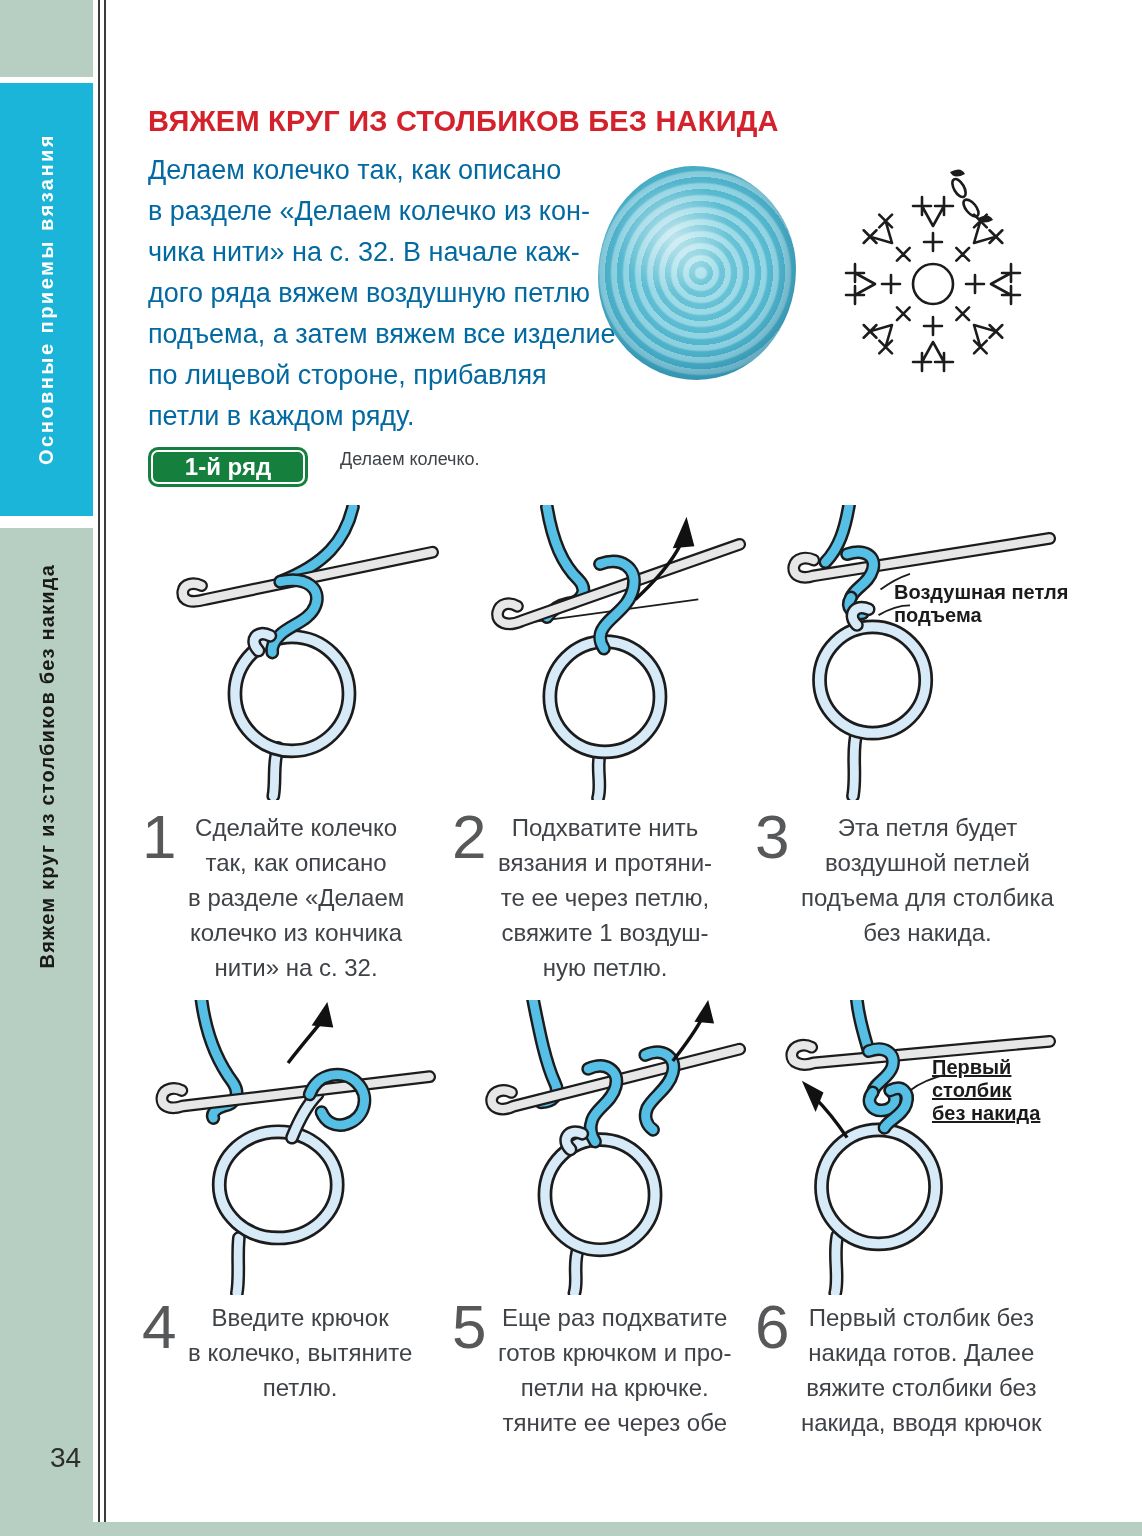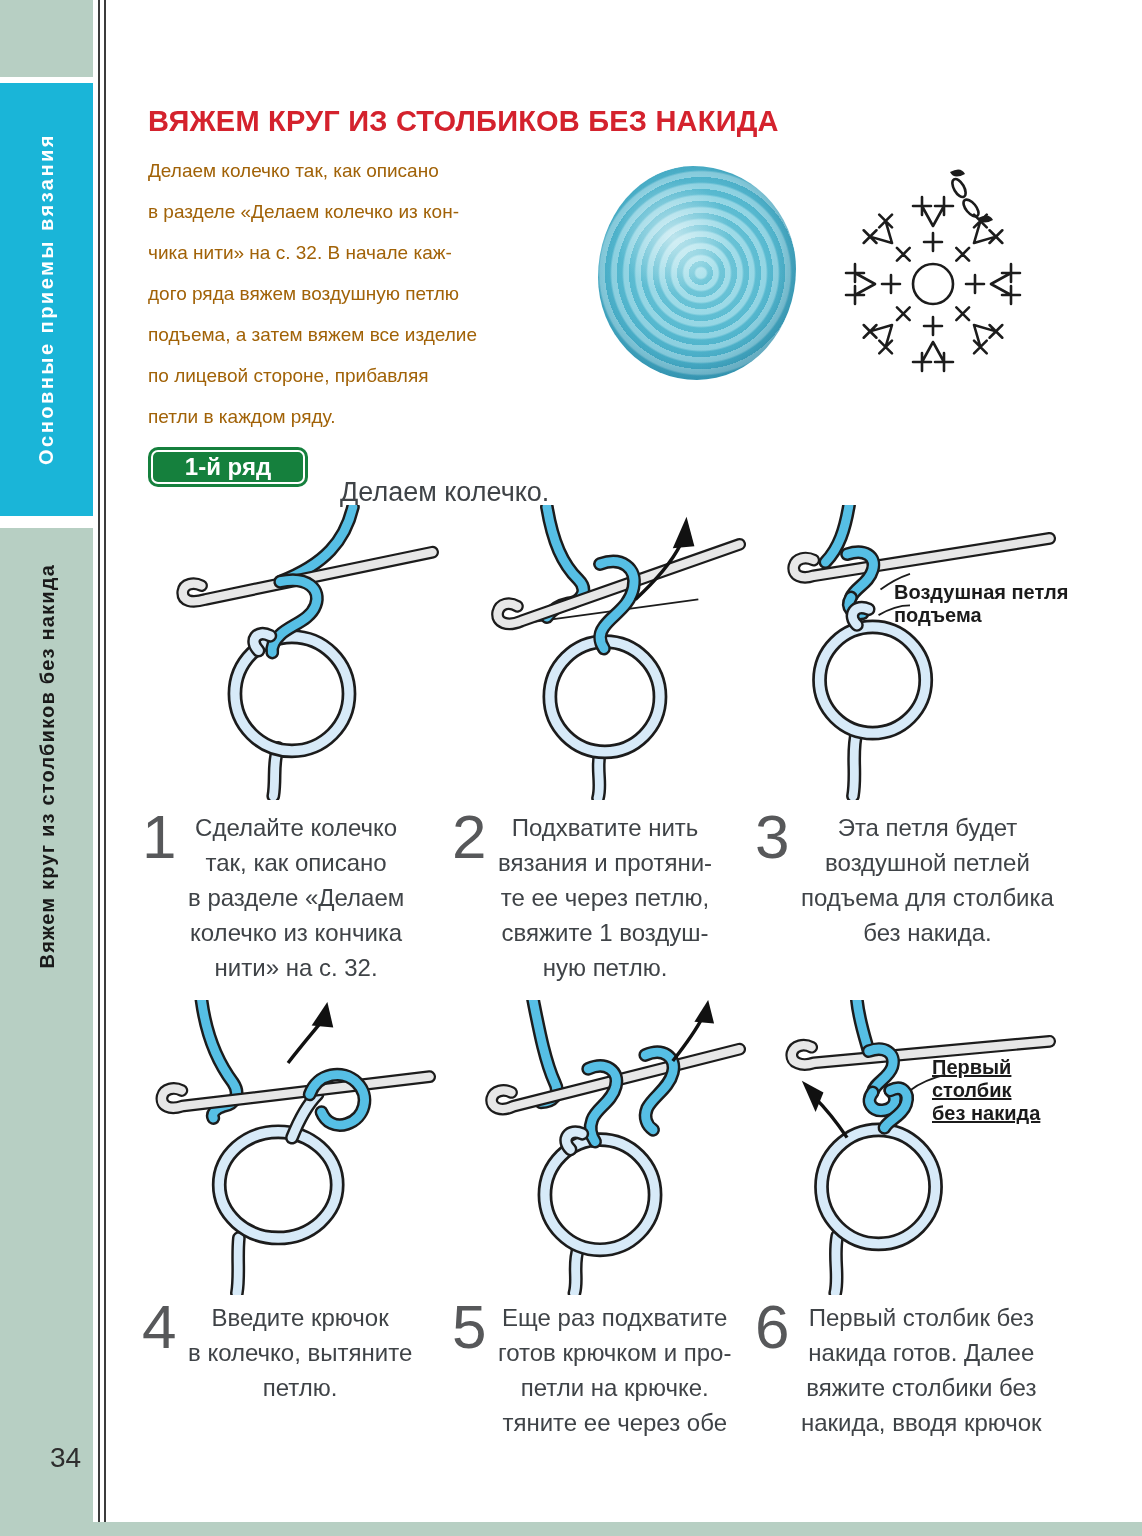--- a/index.html
+++ b/index.html
@@ -15,41 +15,41 @@
   .sb-cyan .vtext{color:#ffffff;font-weight:700;font-size:20px;letter-spacing:2.5px;}
   .sb-green .vtext{position:absolute;top:36px;left:50%;transform:translateX(-50%) rotate(180deg);
                    color:#1a1a1a;font-weight:700;font-size:20px;letter-spacing:1.2px;}
   .pagenum{position:absolute;left:50px;top:1442px;font-size:28px;color:#2e2e2e;}
   .rule{position:absolute;left:98px;top:0;height:1536px;width:4px;
         border-left:2px solid #3c3c3c;border-right:2px solid #3c3c3c;}
   .bottom-strip{position:absolute;left:0;top:1522px;width:1142px;height:14px;background:#b7cfc3;}
 
   
   .title{position:absolute;left:148px;top:86px;font-size:29px;font-weight:700;color:#d4222d;letter-spacing:.2px;}
-  .intro{position:absolute;left:148px;top:150px;width:470px;font-size:19px;line-height:41px;color:#a16207;}
+  .intro{position:absolute;left:148px;top:150px;width:470px;font-size:27px;line-height:41px;color:#0369a1;}
   .bl{display:block;}
 
   
   .photo{position:absolute;left:598px;top:166px;width:198px;height:214px;
     border-radius:48% 52% 50% 50%/52% 48% 52% 48%;
     background:
       radial-gradient(circle at 38% 33%, rgba(255,255,255,.55), rgba(255,255,255,0) 30%),
       repeating-radial-gradient(circle at 52% 50%, rgba(255,255,255,.30) 0 5px, rgba(30,140,170,.16) 7px 12px),
       radial-gradient(circle at 50% 45%, #8fd9e6 0%, #64c3d8 45%, #46abc6 75%, #3b9cb8 100%);
     box-shadow:inset -6px -8px 18px rgba(20,90,120,.28);}
   .chart{position:absolute;left:820px;top:156px;}
   .cstroke{stroke:#1c1c1c;stroke-width:2.6;fill:none;stroke-linecap:round;}
   .cfill{fill:#1c1c1c;stroke:none;}
 
   
   .badge{position:absolute;left:148px;top:447px;width:160px;height:40px;background:#15803d;border-radius:10px;
          display:flex;align-items:center;justify-content:center;}
   .badge::after{content:"";position:absolute;inset:3px;border:2px solid #ffffff;border-radius:7px;}
   .badge span{color:#fff;font-size:24px;font-weight:700;position:relative;}
-  .row-instruction{position:absolute;left:340px;top:449px;font-size:27px;color:#3f4347;margin-top:28px;}
+  .row-instruction{position:absolute;left:340px;top:449px;font-size:18px;color:#3f4347;}
 
   
   .fig{position:absolute;width:300px;height:295px;}
   .fig.wide{width:380px;}
   .fig svg{display:block;}
   .fig-label{position:absolute;font-size:20px;font-weight:700;color:#1b1b1b;line-height:23px;}
   .yo{stroke:#1c1c1c;stroke-width:14;fill:none;stroke-linecap:round;}
   .yb{stroke:#56bfe5;stroke-width:9;fill:none;stroke-linecap:round;}
   .yp{stroke:#d7eaf8;stroke-width:9;fill:none;stroke-linecap:round;}
   .ro{stroke:#1c1c1c;stroke-width:15;fill:none;}

